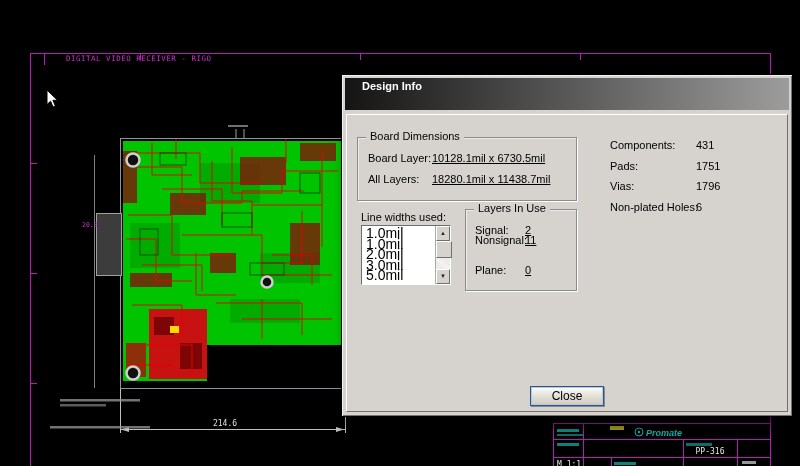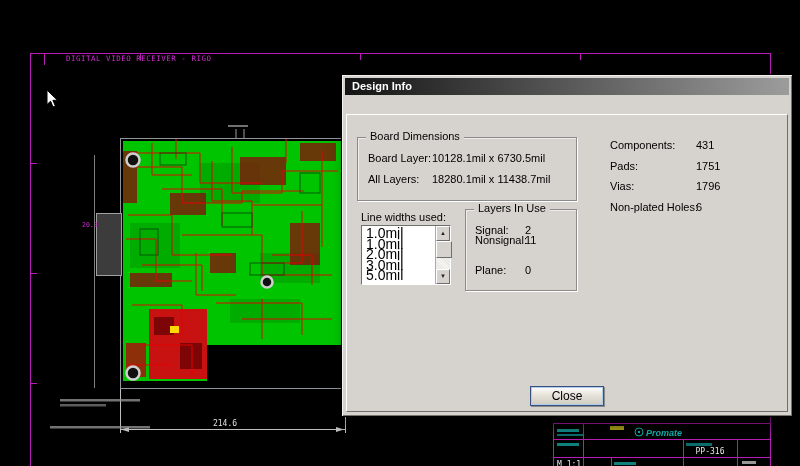--- a/index.html
+++ b/index.html
@@ -8,39 +8,39 @@
   .cad{position:absolute;left:0;top:0;width:800px;height:466px;}
 
   
   .cursor{position:absolute;left:46px;top:46px;z-index:50;}
 
   
   .dialog{position:absolute;left:341px;top:31px;width:450px;height:341px;z-index:20;
     background:#d6d3ce;border:1px solid #000;
     box-shadow:inset 1px 1px 0 #f2f1ee, inset -1px -1px 0 #75716b, 7px 8px 14px rgba(0,0,0,.65);
     font-size:11px;color:#000;}
-  .titlebar{position:absolute;top:3px;left:3px;right:3px;height:17px;
+  .titlebar{position:absolute;top:3px;left:3px;right:3px;height:32px;
     background:linear-gradient(to right,#141414,#9c9c9c);
-    color:#fff;font-weight:bold;line-height:17px;padding-left:7px;}
+    color:#fff;font-weight:bold;line-height:17px;padding-left:17px;}
   .tabs{position:absolute;top:22px;left:4px;right:4px;height:18px;display:flex;align-items:flex-end;}
   .tab{flex:1;text-align:center;height:14px;line-height:14px;background:#d6d3ce;
     border:1px solid #6f6f6f;border-bottom:none;border-top-color:#fff;border-left-color:#fff;
     border-radius:3px 3px 0 0;margin-right:2px;cursor:default;overflow:hidden;white-space:nowrap;}
   .tab.active{height:18px;line-height:18px;z-index:4;position:relative;margin-bottom:-1px;
     box-shadow:0 2px 0 #d6d3ce;}
   .panel{position:absolute;top:39px;left:4px;right:4px;bottom:4px;background:#d6d3ce;z-index:2;
     border:1px solid;border-color:#fff #6f6f6f #6f6f6f #fff;}
 
   .group{position:absolute;border:1px solid #8b8b8b;
     box-shadow:1px 1px 0 #ffffff, inset 1px 1px 0 rgba(255,255,255,.55);}
   .legend{position:absolute;top:-8px;left:8px;background:#d6d3ce;padding:0 4px;white-space:nowrap;}
   .g-board{left:10px;top:22px;width:218px;height:62px;}
   .g-layers{left:118px;top:94px;width:110px;height:80px;}
   .frow{position:absolute;white-space:nowrap;}
-  .frow .val{position:absolute;white-space:nowrap;}
+  .frow .val{position:absolute;white-space:nowrap;text-decoration:underline;}
   .bd-r1{left:10px;top:14px;width:200px;}
   .bd-r2{left:10px;top:35px;width:200px;}
   .bd-row .val{left:64px;}
   .ly-r1{left:9px;top:14px;width:95px;}
   .ly-r2{left:9px;top:24px;width:95px;}
   .ly-r3{left:9px;top:54px;width:95px;}
   .ly-row .val{left:50px;}
 
   .lw-label{position:absolute;left:14px;top:96px;}
   .listbox{position:absolute;left:14px;top:110px;width:88px;height:58px;background:#fff;

